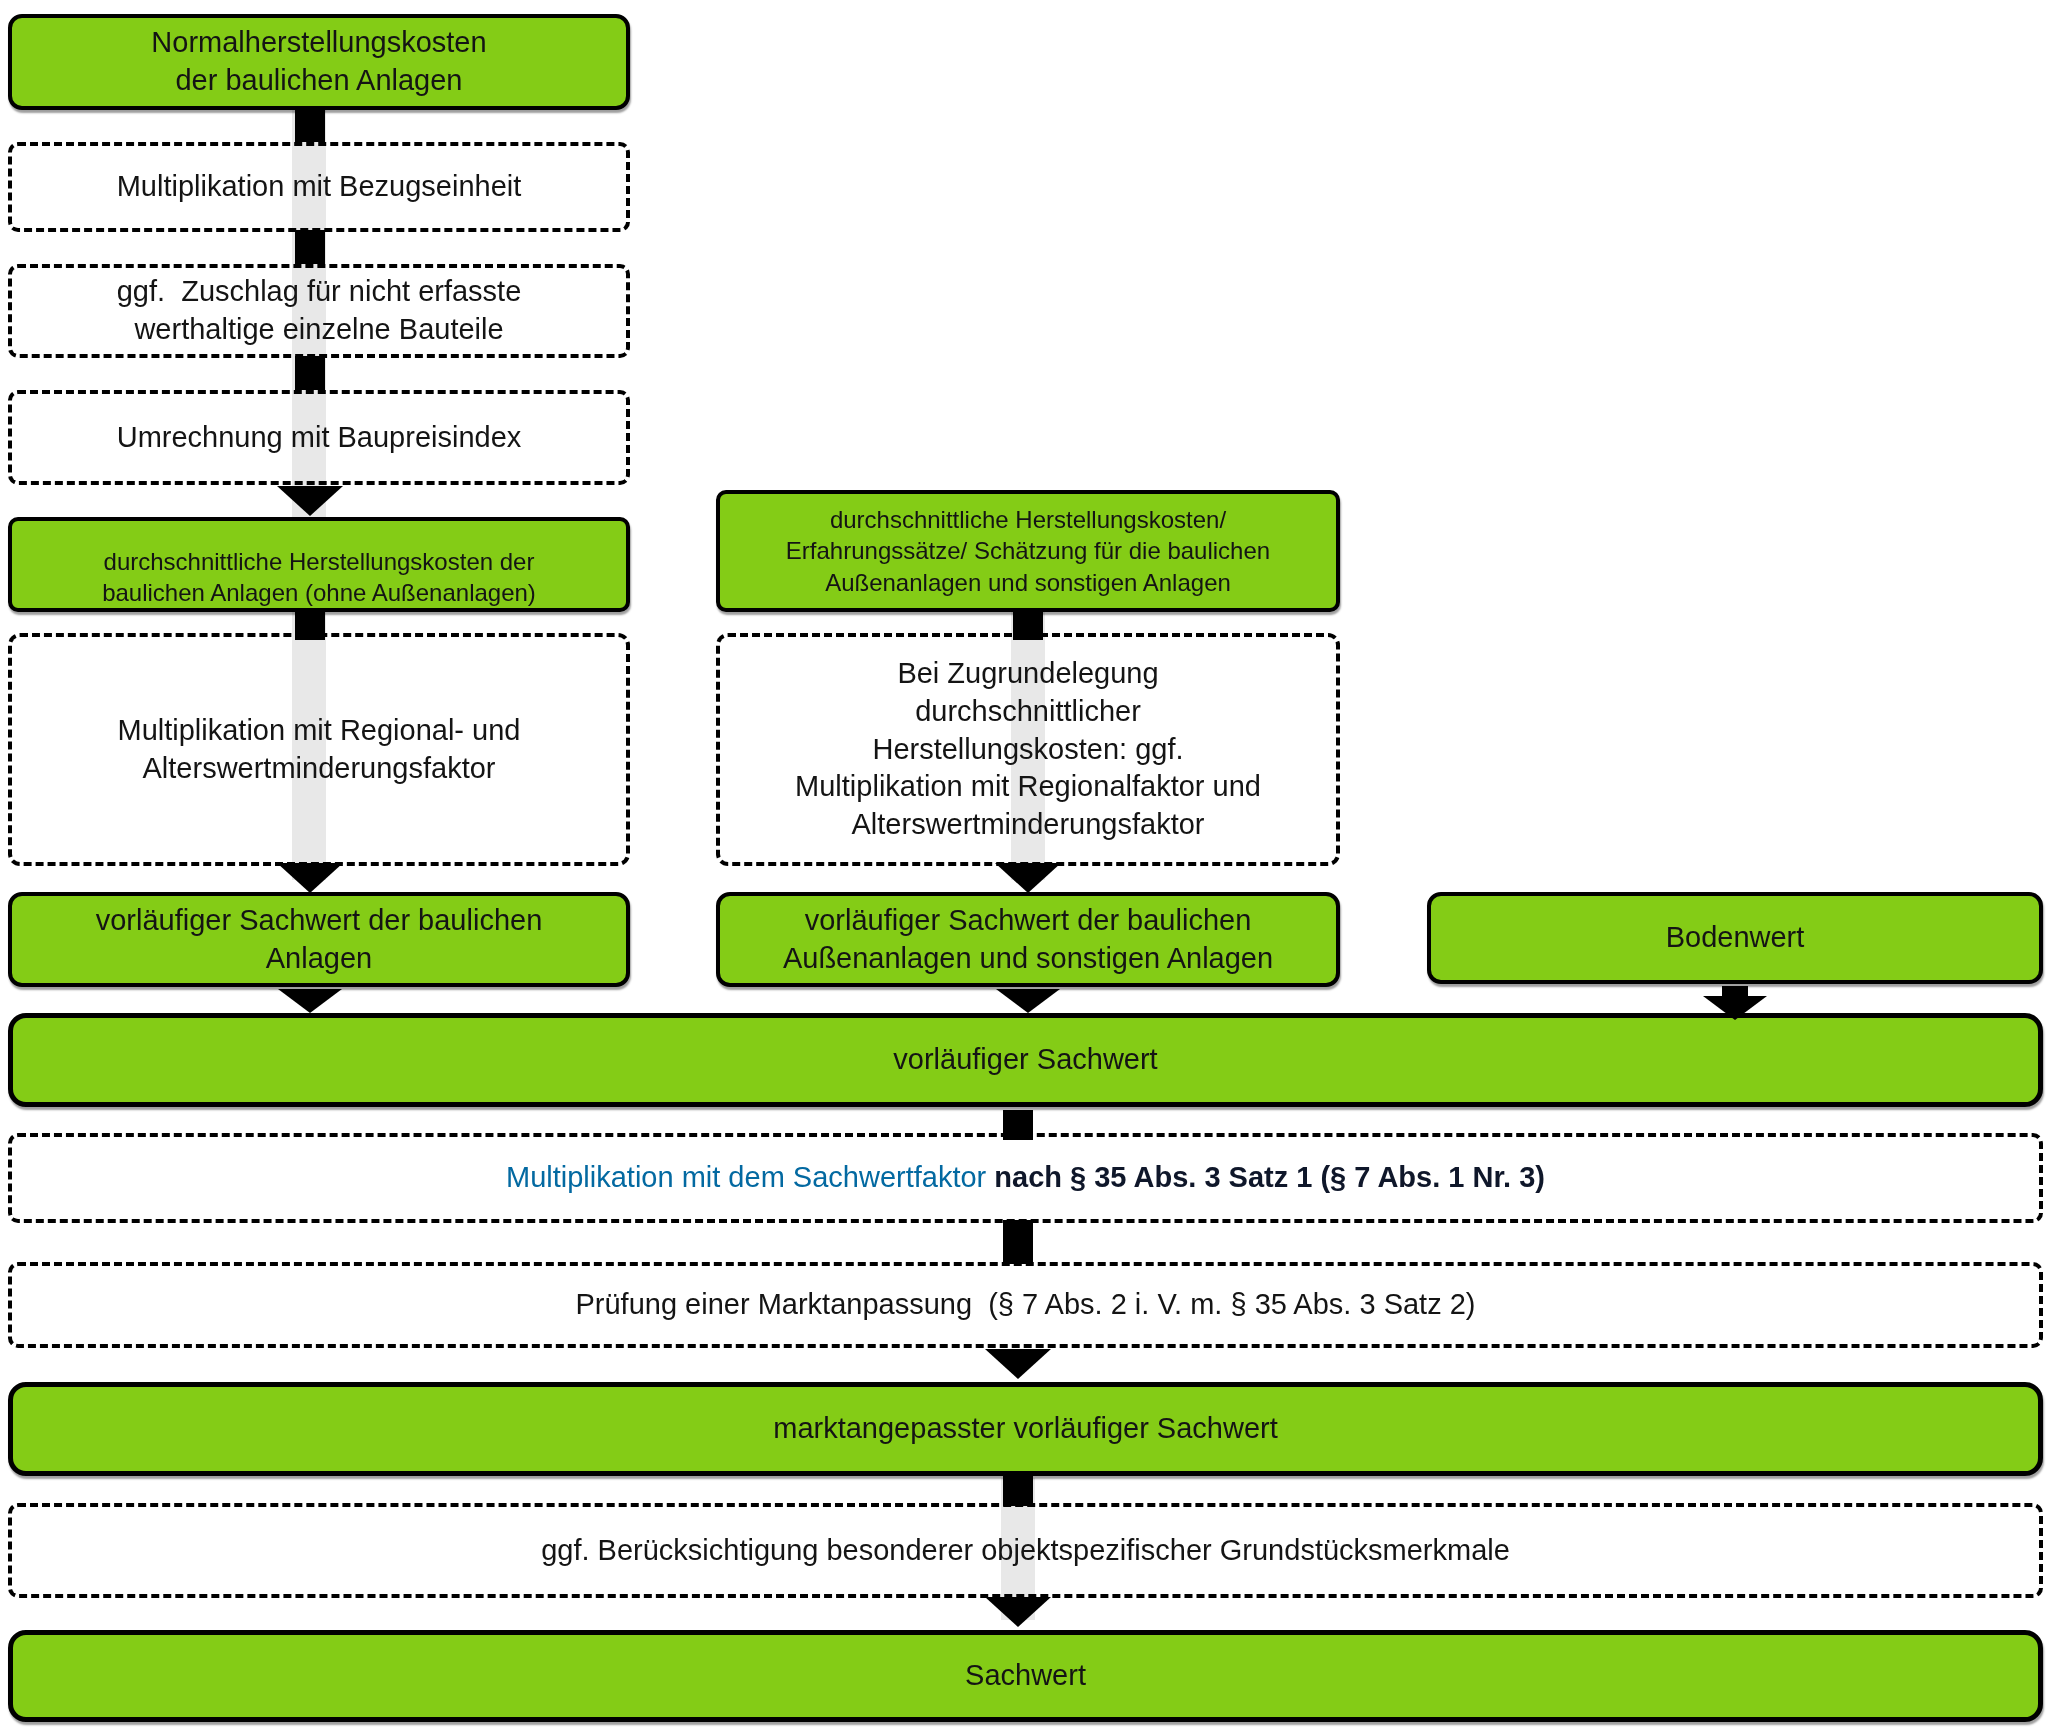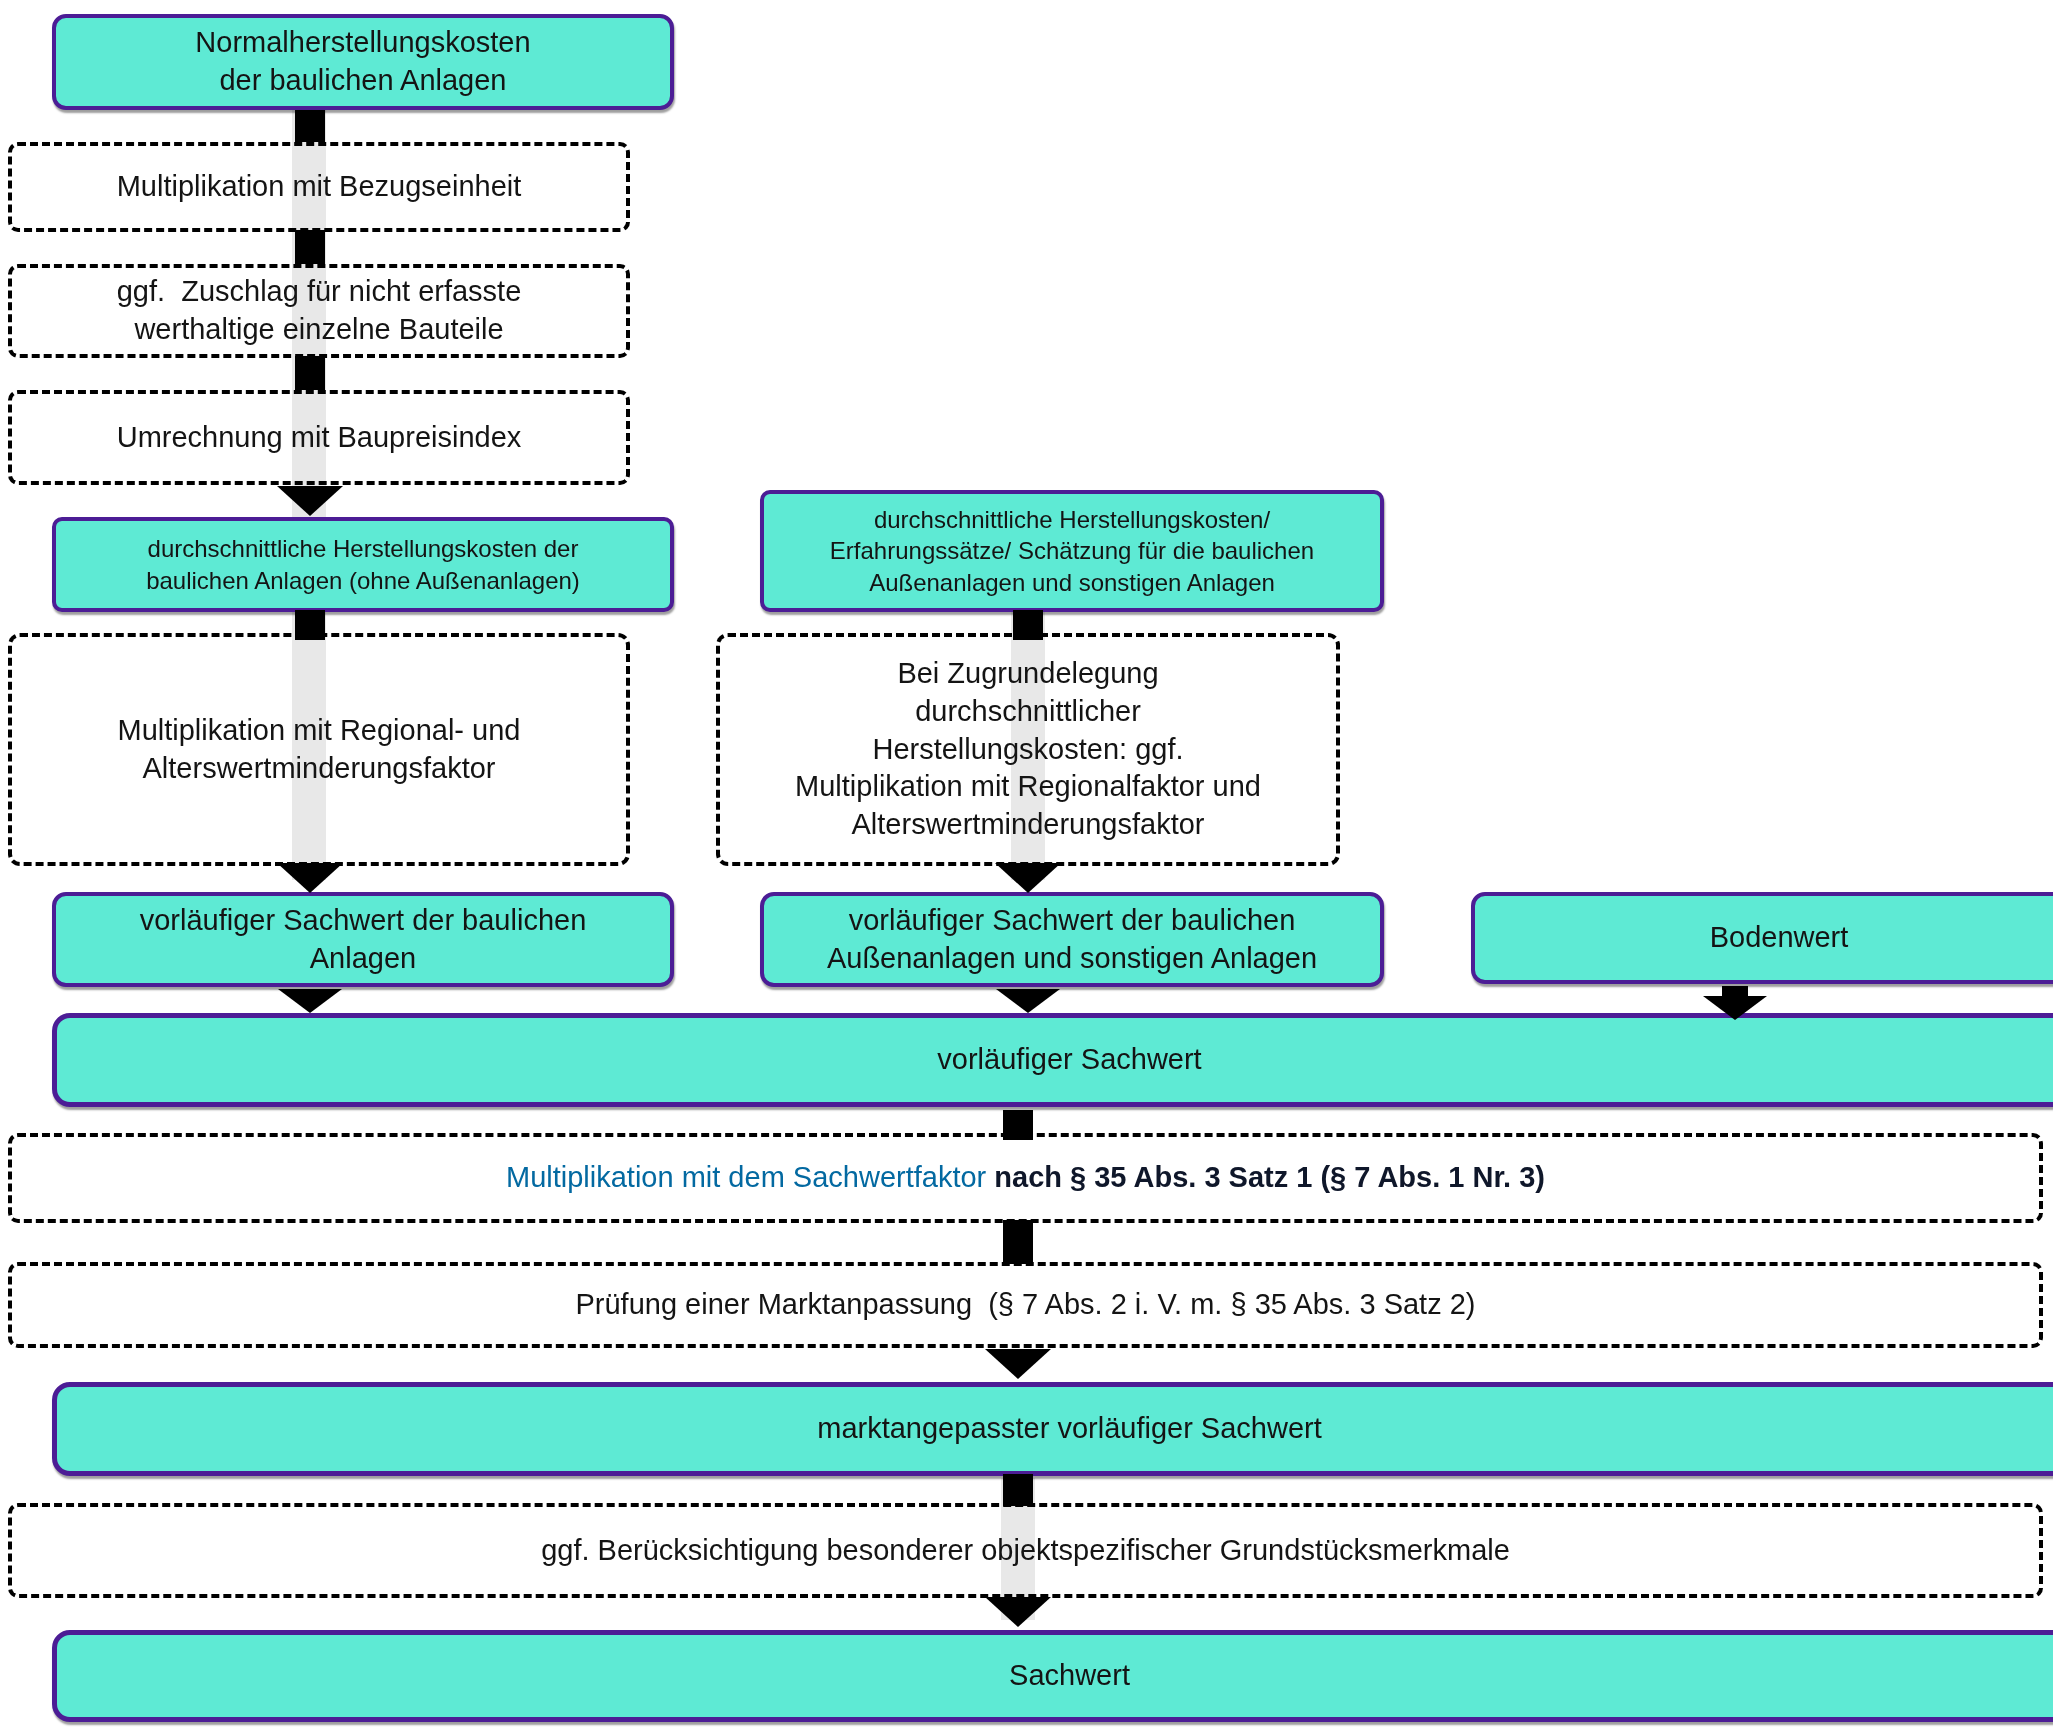--- a/index.html
+++ b/index.html
@@ -4,21 +4,21 @@
 <style>
   html,body{margin:0;padding:0;background:#ffffff;}
   .canvas{
     position:relative;width:2053px;height:1727px;background:#ffffff;overflow:hidden;
     font-family:"Liberation Sans",sans-serif;
   }
   
   .band{position:absolute;width:34px;background:#e8e8e8;z-index:1;}
   
   .box{position:absolute;box-sizing:border-box;display:flex;align-items:center;justify-content:center;z-index:2;text-align:center;}
-  .gray{background:#5eead4;border:4px solid #4c1d95;border-radius:14px;box-shadow:1px 3px 2px rgba(0,0,0,0.38);margin-left:44px;}
+  .gray{background:#84cc16;border:4px solid #000000;border-radius:14px;box-shadow:1px 3px 2px rgba(0,0,0,0.38);}
   .gray.wide{border-width:5px;border-radius:18px;}
   .dashed{background:transparent;border:4px dashed #000;border-radius:10px;}
   .lbl{white-space:pre-wrap;font-size:29px;line-height:1.3;color:#141414;font-weight:400;padding:0 14px;}
   .small .lbl{font-size:24px;line-height:1.3;}
   .muted{color:#0369a1;}
   .strong{color:#0f172a;font-weight:600;}
   
   .sq{position:absolute;width:30px;background:#000;z-index:3;}
   .tri{position:absolute;width:0;height:0;z-index:3;}
   .tri.big{border-left:33px solid transparent;border-right:33px solid transparent;border-top:30px solid #000;}
@@ -53,21 +53,21 @@
   </div>
 
   <div class="sq" style="left:295px;top:356px;height:34px;"></div>
 
   <div class="box dashed" style="left:8px;top:390px;width:622px;height:95px;">
     <span class="lbl">Umrechnung mit Baupreisindex</span>
   </div>
 
   <div class="tri big" style="left:277px;top:486px;"></div>
 
-  <div class="box gray small" style="left:8px;top:517px;width:622px;height:95px;border-radius:10px;">
+  <div class="box gray small" style="left:8px;top:517px;width:622px;height:95px;border-radius:10px;align-items:flex-end;">
     <span class="lbl">durchschnittliche Herstellungskosten der
 baulichen Anlagen (ohne Außenanlagen)</span>
   </div>
 
   <div class="sq" style="left:295px;top:610px;height:30px;"></div>
 
   <div class="box dashed" style="left:8px;top:633px;width:622px;height:233px;border-radius:12px;">
     <span class="lbl">Multiplikation mit Regional- und
 Alterswertminderungsfaktor</span>
   </div>

